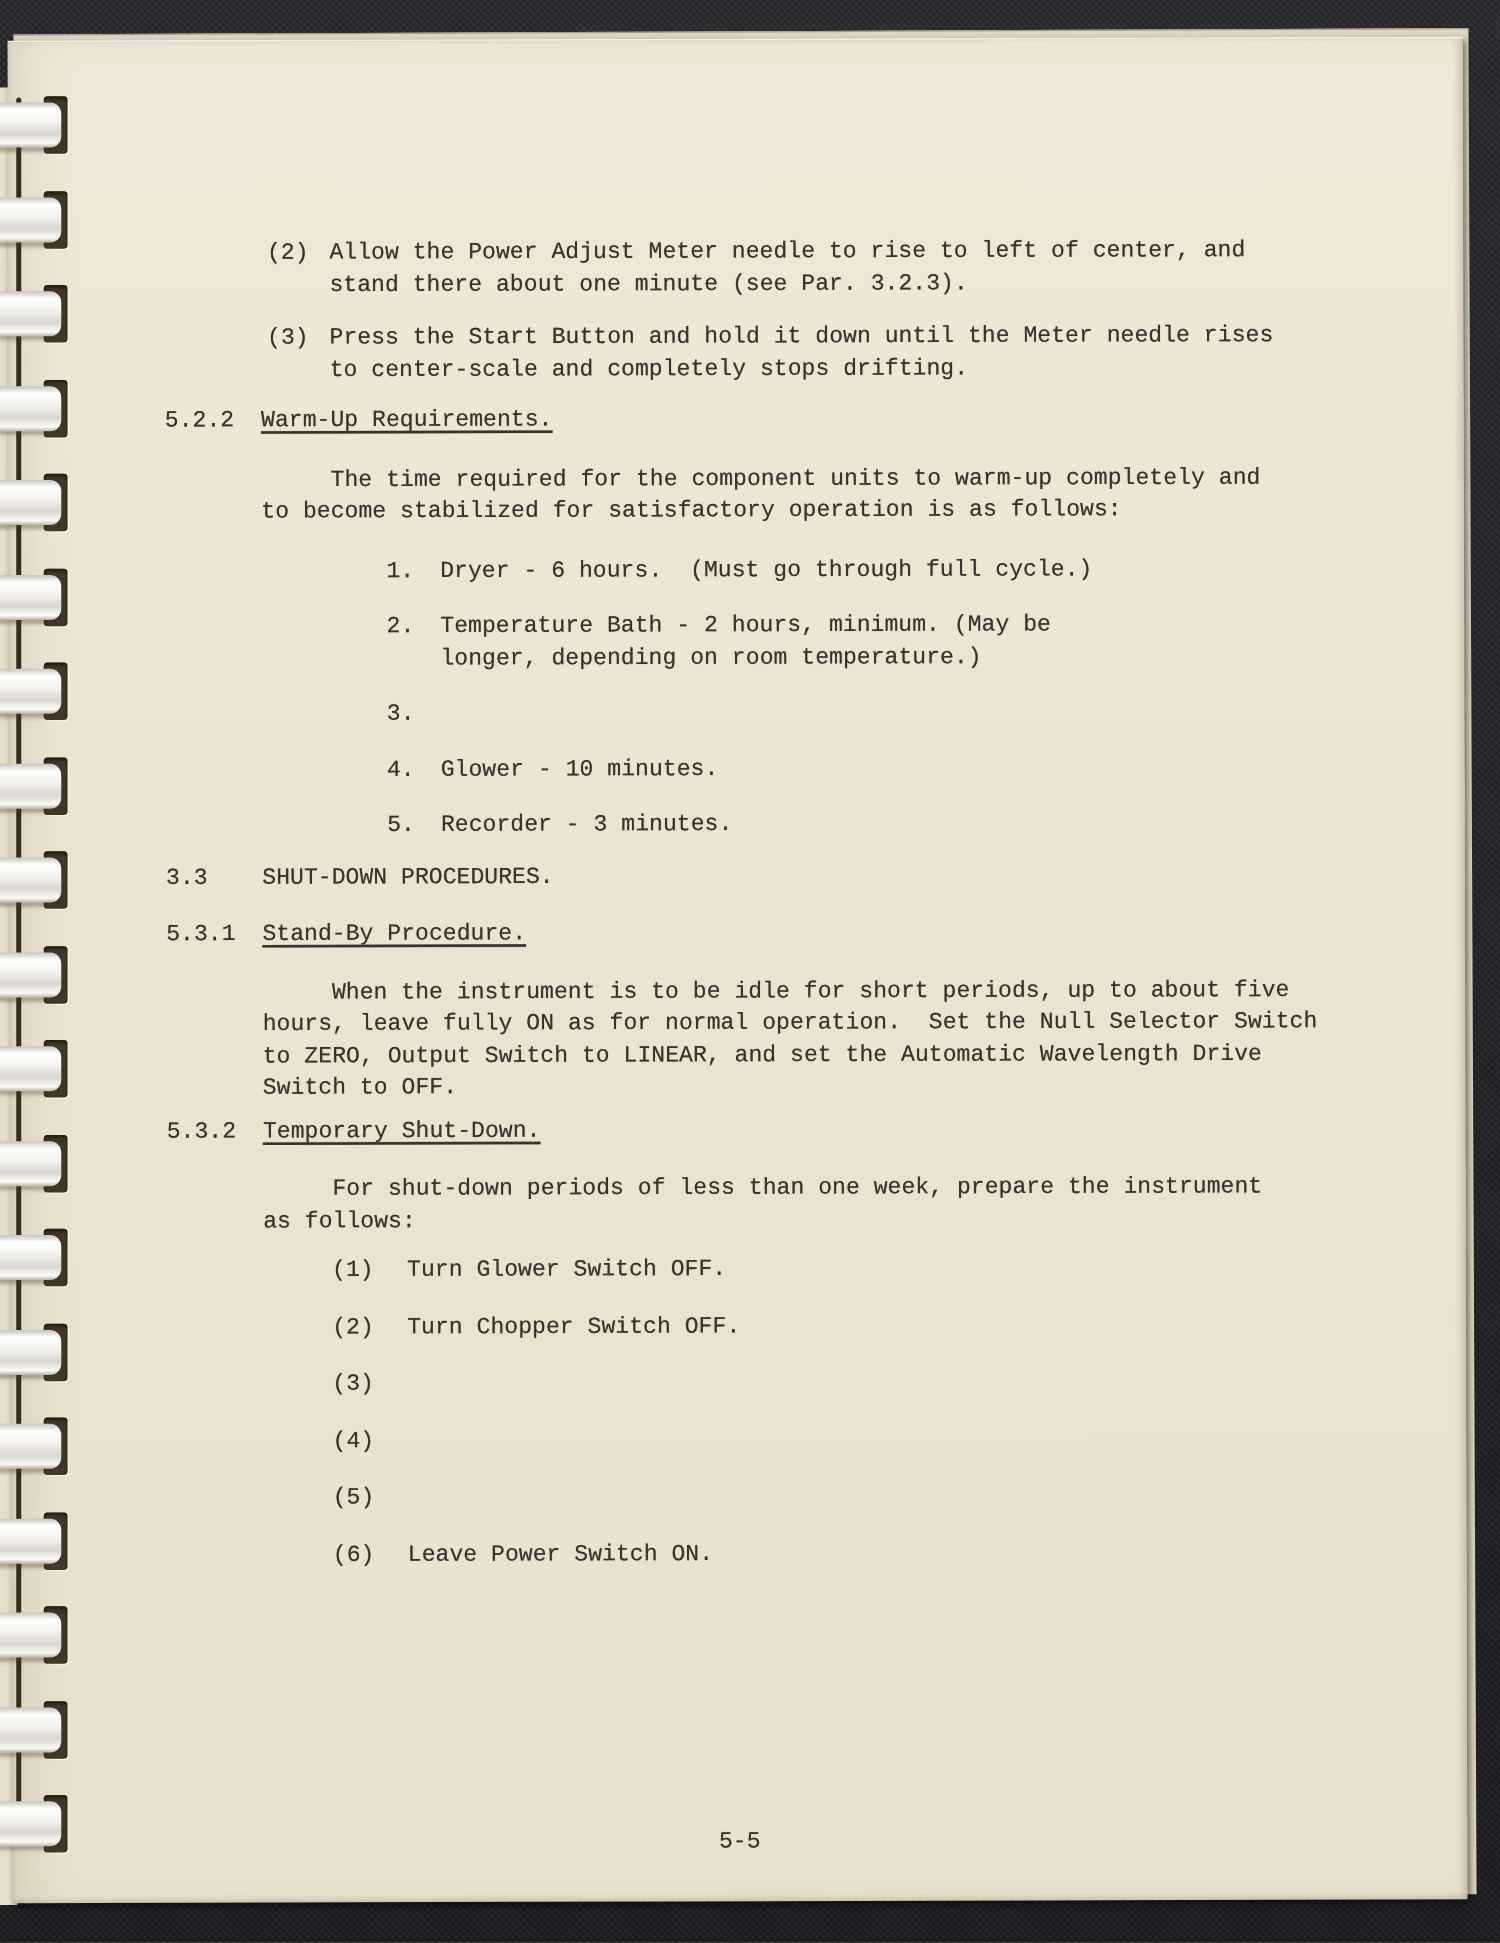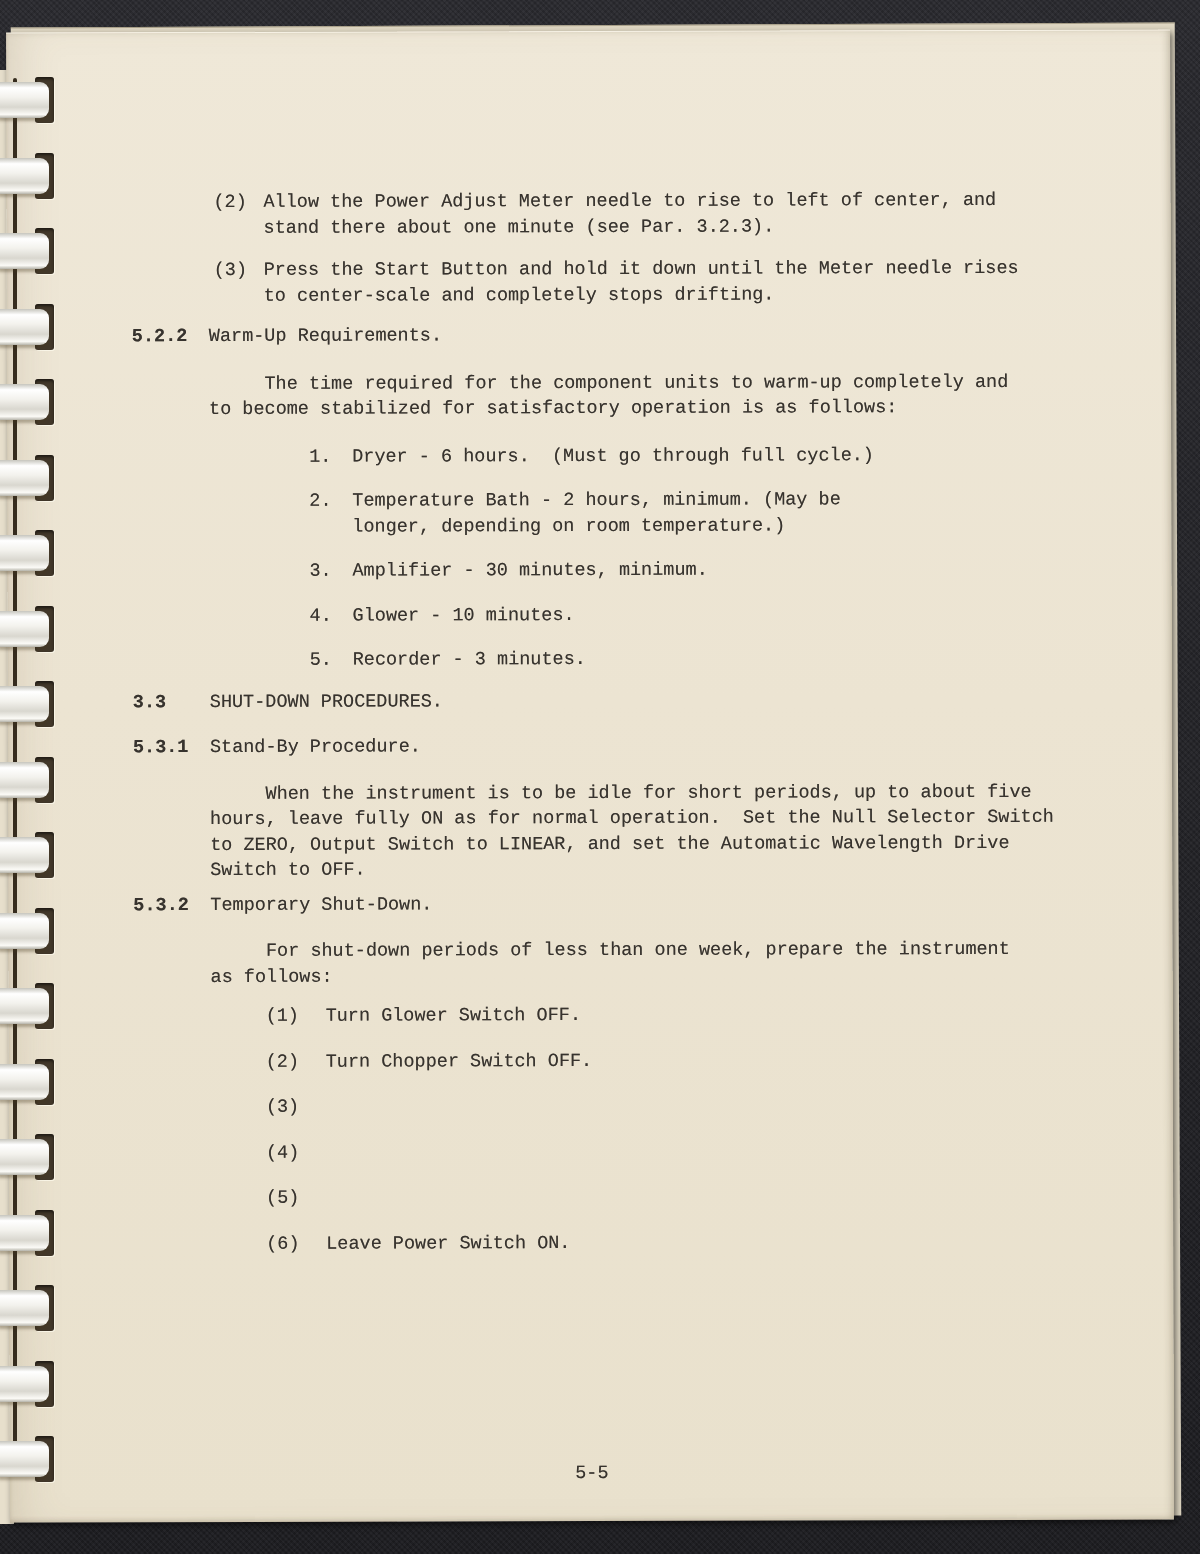--- a/index.html
+++ b/index.html
@@ -102,22 +102,23 @@
     line-height: 25.5px;
     color: #37332e;
     text-shadow: 0 0 0.6px rgba(55,50,45,0.55);
   }
   .pre { white-space: pre; }
   .row { display: flex; align-items: flex-start; }
   .step { margin-left: 82px; margin-top: 17px; }
   .step:first-child { margin-top: 0; }
   .step .num { width: 50px; flex: none; }
   .heading { display: flex; }
-  .heading .num { width: 77px; flex: none; font-weight: bold; }
+  .heading .num { width: 77px; flex: none; }
   .underlined {
+    text-decoration: underline;
     text-underline-offset: 4px;
     text-decoration-thickness: 1.5px;
   }
   .h522 { margin-top: 15px; }
   .p522 { margin-top: 22px; }
   .warmup-item { margin-left: 177px; margin-top: 19px; }
   .warmup-item.first { margin-top: 22px; }
   .warmup-item .num { width: 43px; flex: none; }
   .h53  { margin-top: 16px; }
   .h531 { margin-top: 20px; }
@@ -172,21 +173,20 @@
       <span class="num">1.</span>
       <span class="pre">Dryer - 6 hours.  (Must go through full cycle.)</span>
     </div>
     <div class="row warmup-item">
       <span class="num">2.</span>
       <span class="pre">Temperature Bath - 2 hours, minimum. (May be
 longer, depending on room temperature.)</span>
     </div>
     <div class="row warmup-item">
       <span class="num">3.</span>
-      <span class="pre">Amplifier - 30 minutes, minimum.</span>
     </div>
     <div class="row warmup-item">
       <span class="num">4.</span>
       <span class="pre">Glower - 10 minutes.</span>
     </div>
     <div class="row warmup-item">
       <span class="num">5.</span>
       <span class="pre">Recorder - 3 minutes.</span>
     </div>
 

